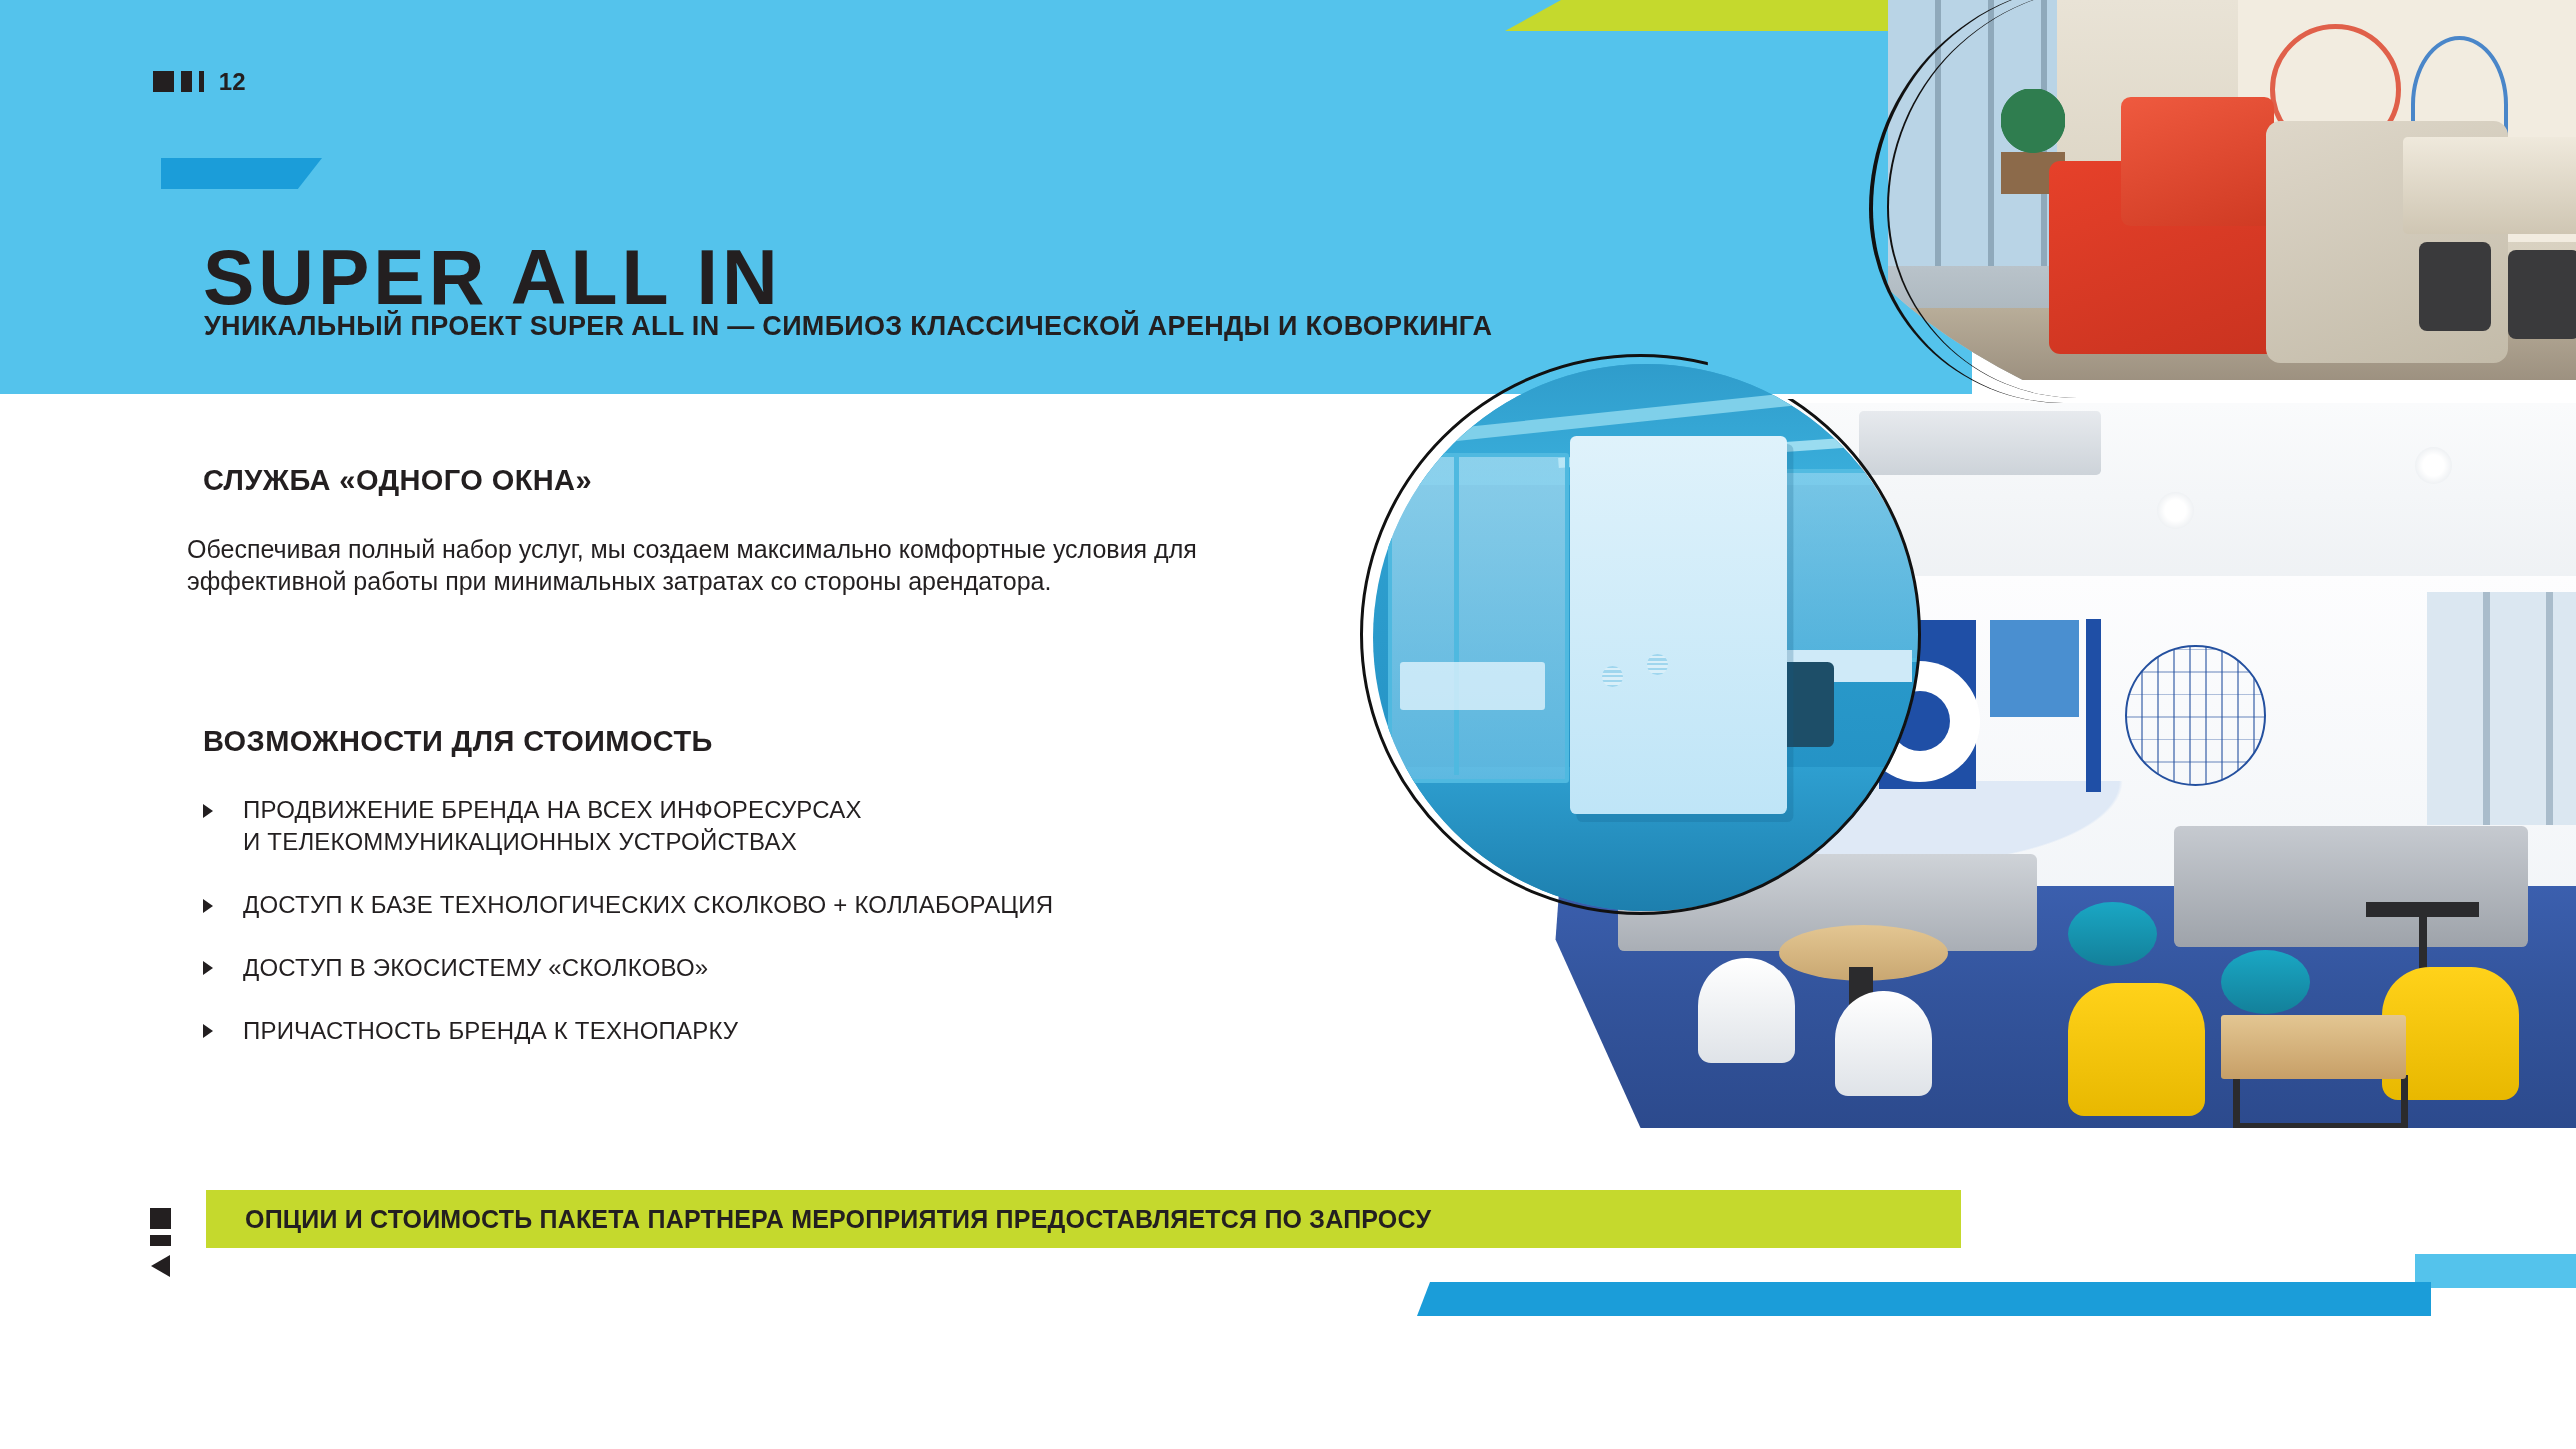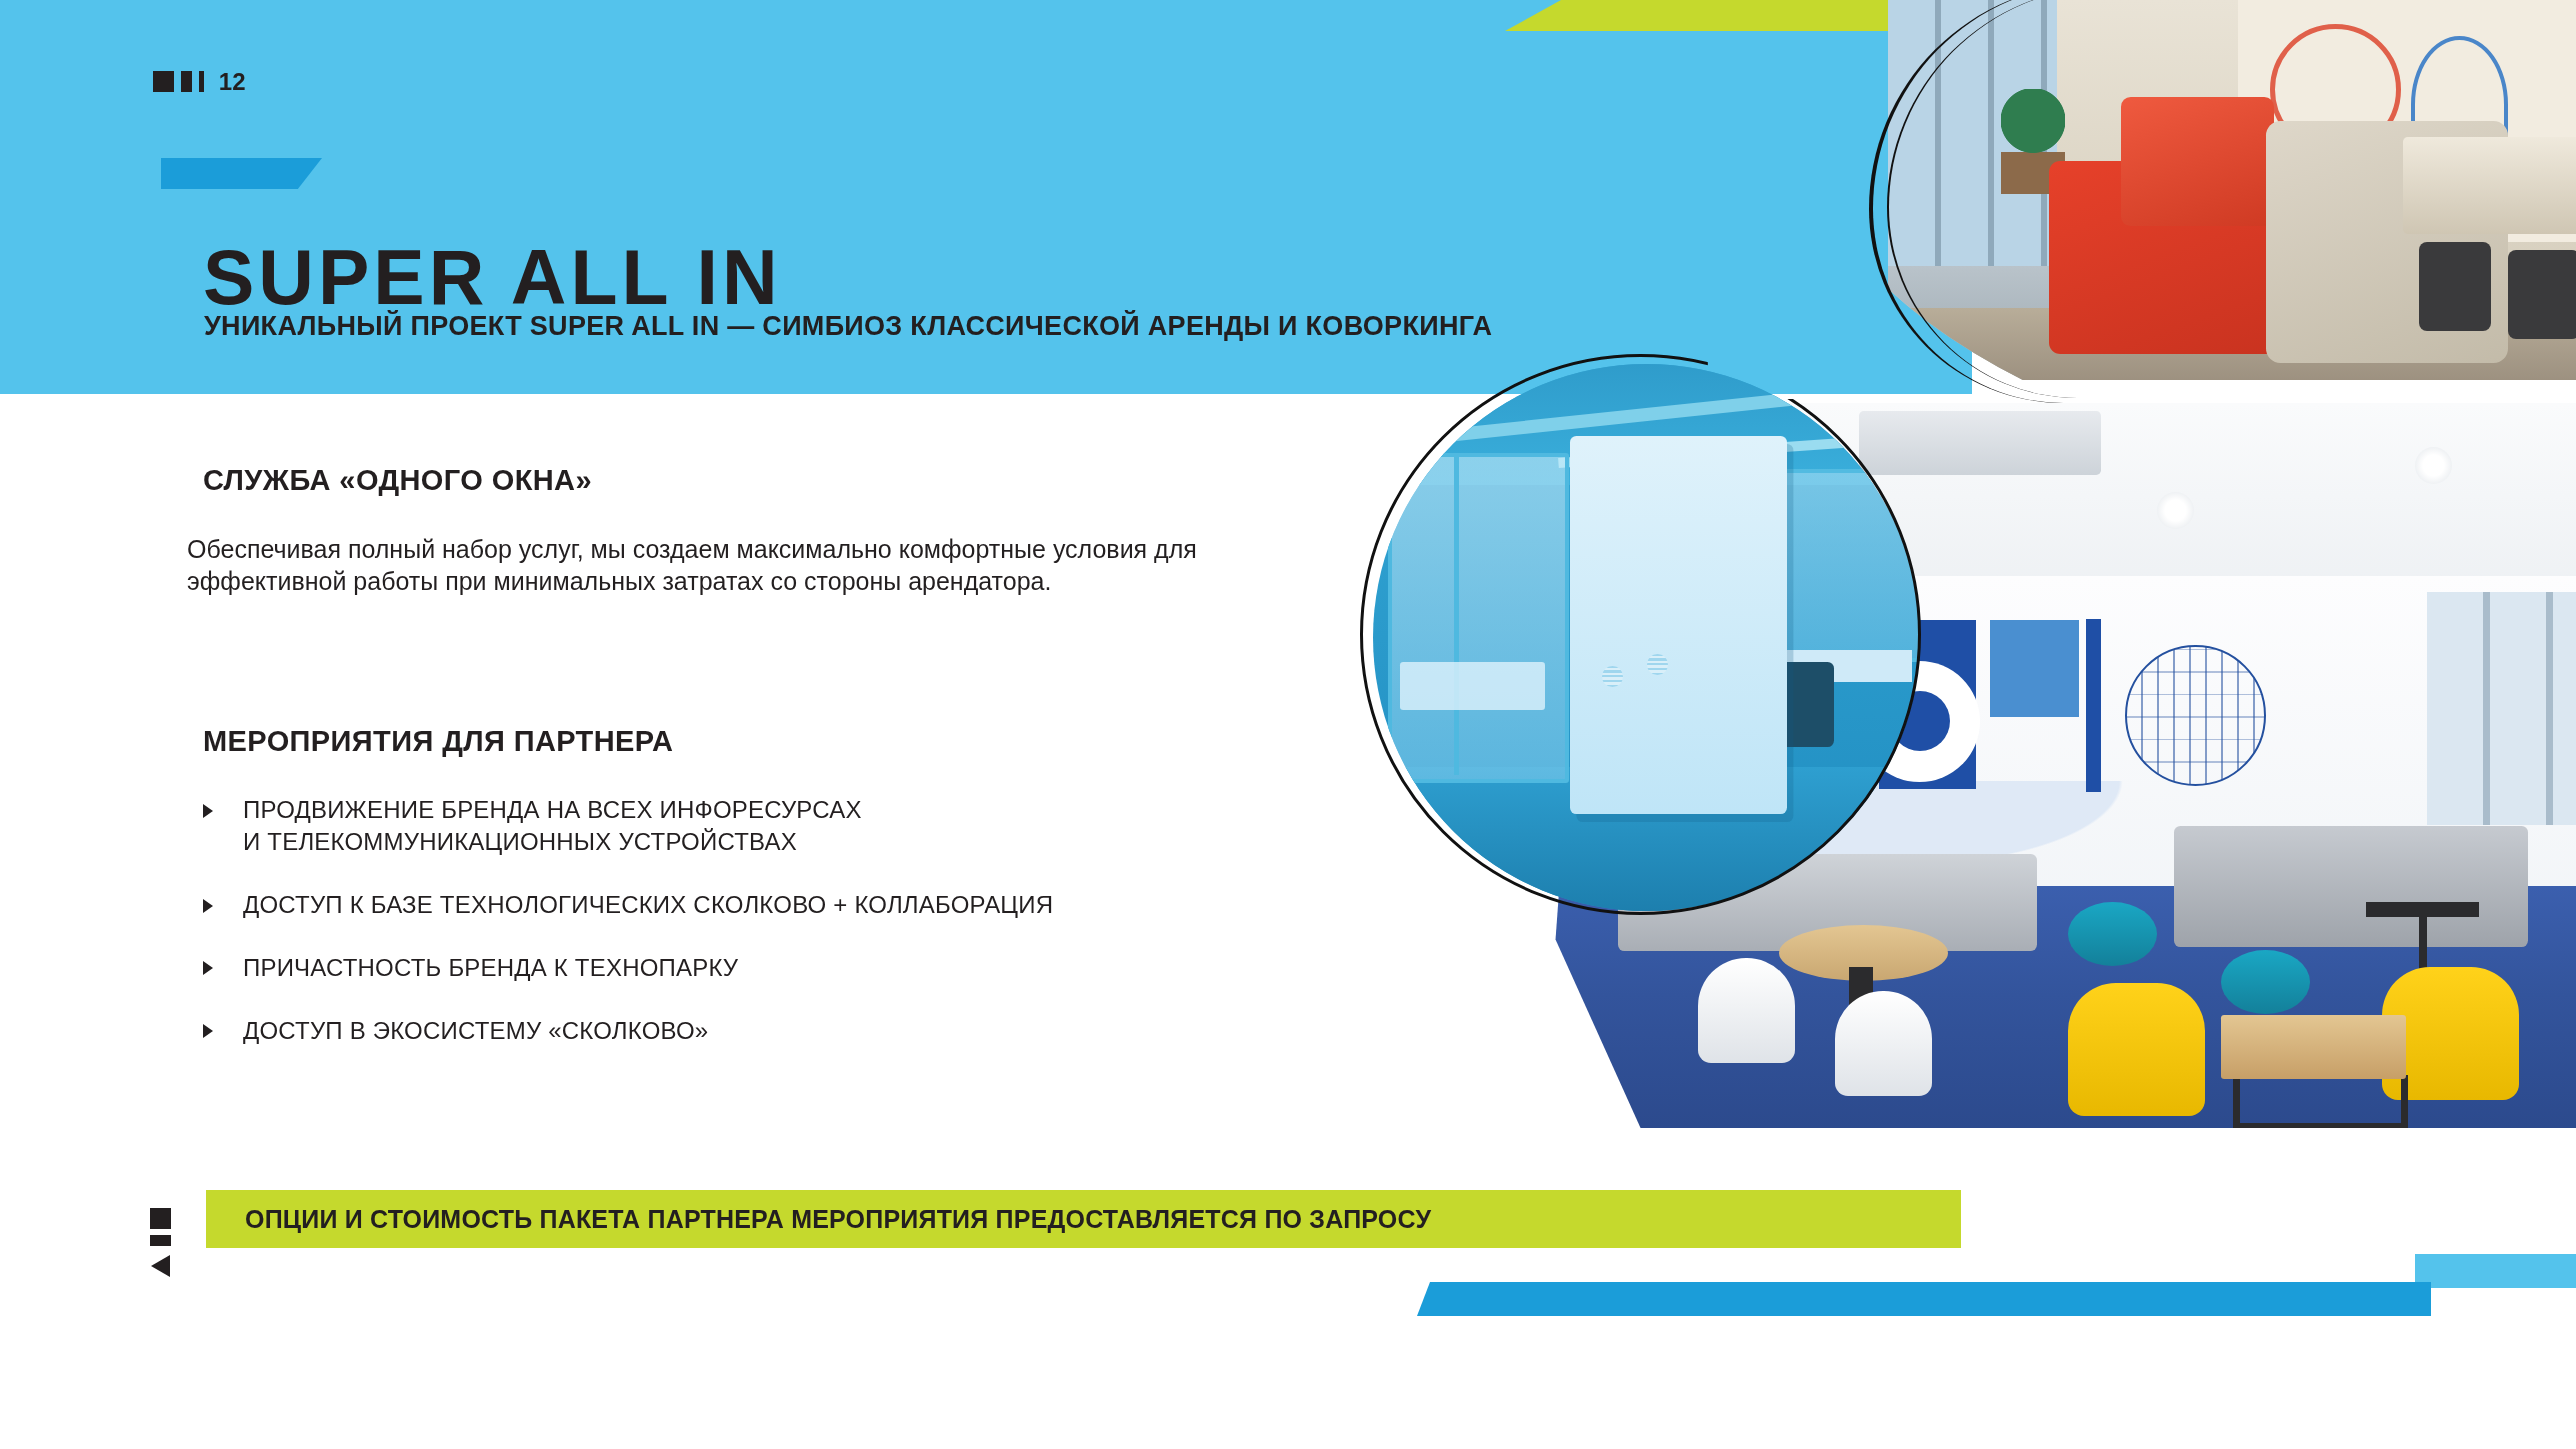--- a/index.html
+++ b/index.html
@@ -654,39 +654,39 @@
   </div>
 
   <div class="title-accent"></div>
   <h1 class="title">SUPER ALL IN</h1>
   <h2 class="subtitle">УНИКАЛЬНЫЙ ПРОЕКТ SUPER ALL IN — СИМБИОЗ КЛАССИЧЕСКОЙ АРЕНДЫ И КОВОРКИНГА</h2>
 
   <div class="content">
     <div class="h2 one">СЛУЖБА «ОДНОГО ОКНА»</div>
     <div class="para">Обеспечивая полный набор услуг, мы создаем максимально комфортные условия для эффективной работы при минимальных затратах со стороны арендатора.</div>
 
-    <div class="h2 two">МЕРОПРИЯТИЯ ДЛЯ ПАРТНЕРА</div>
+    <div class="h2 two">ВОЗМОЖНОСТИ ДЛЯ СТОИМОСТЬ</div>
 
     <div class="bullets">
       <div class="bullet">
         <span class="tri"></span>
         <span class="btext">ПРОДВИЖЕНИЕ БРЕНДА НА ВСЕХ ИНФОРЕСУРСАХ
 И ТЕЛЕКОММУНИКАЦИОННЫХ УСТРОЙСТВАХ</span>
       </div>
       <div class="bullet">
         <span class="tri"></span>
         <span class="btext">ДОСТУП К БАЗЕ ТЕХНОЛОГИЧЕСКИХ СКОЛКОВО + КОЛЛАБОРАЦИЯ</span>
       </div>
       <div class="bullet">
         <span class="tri"></span>
-        <span class="btext">ПРИЧАСТНОСТЬ БРЕНДА К ТЕХНОПАРКУ</span>
+        <span class="btext">ДОСТУП В ЭКОСИСТЕМУ «СКОЛКОВО»</span>
       </div>
       <div class="bullet">
         <span class="tri"></span>
-        <span class="btext">ДОСТУП В ЭКОСИСТЕМУ «СКОЛКОВО»</span>
+        <span class="btext">ПРИЧАСТНОСТЬ БРЕНДА К ТЕХНОПАРКУ</span>
       </div>
     </div>
   </div>
 
   <div class="banner">
     <span class="banner-text">ОПЦИИ И СТОИМОСТЬ ПАКЕТА ПАРТНЕРА МЕРОПРИЯТИЯ ПРЕДОСТАВЛЯЕТСЯ ПО ЗАПРОСУ</span>
   </div>
 
   <div class="bottom-marker">
     <span class="bm-sq"></span>

